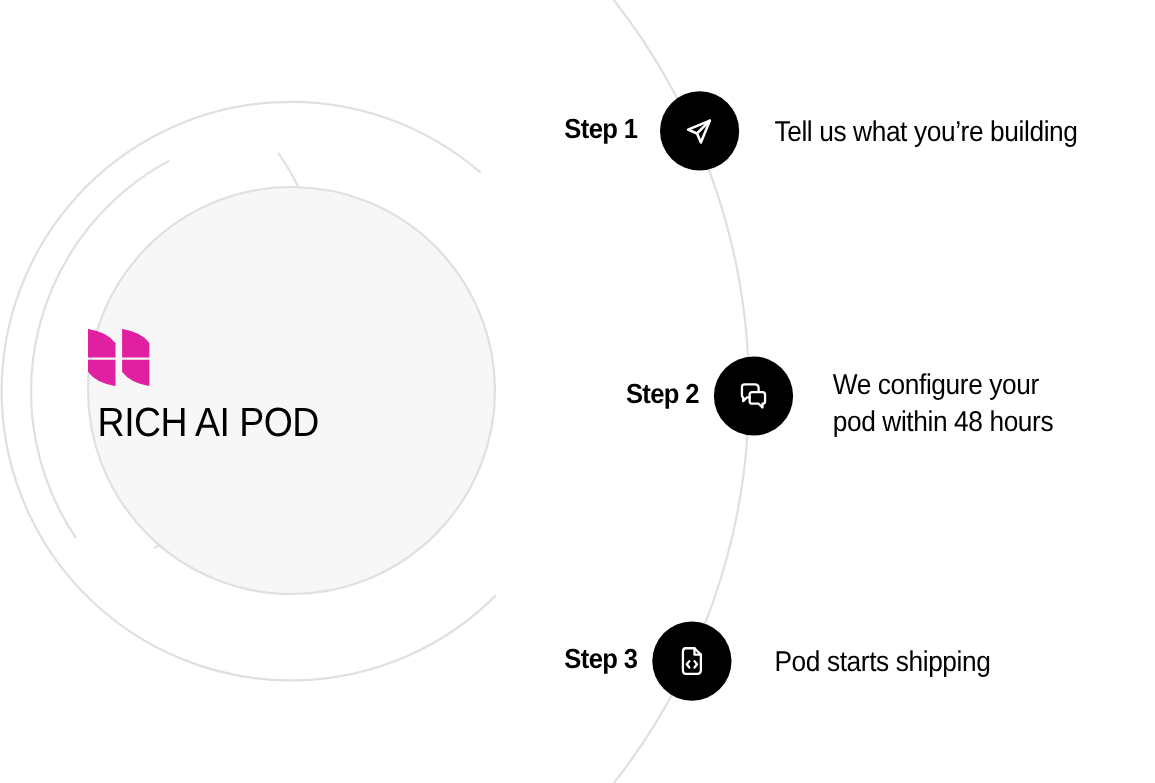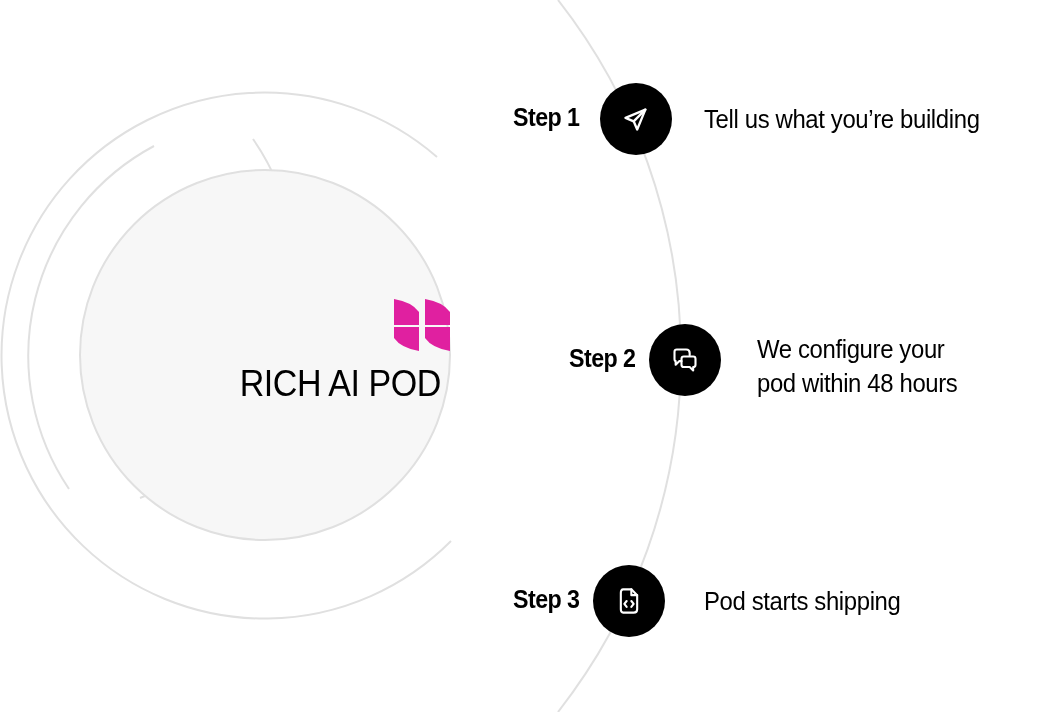--- a/index.html
+++ b/index.html
@@ -24,21 +24,21 @@
     }
     .hub {
       position: absolute;
       left: 80px;
       top: 170px;
       width: 370px;
       height: 370px;
       border-radius: 50%;
       display: flex;
       flex-direction: column;
-      align-items: flex-end;
+      align-items: flex-start;
       justify-content: center;
     }
     .hub-logo {
       width: 56px;
       height: 52px;
       margin-top: -6px;
     }
     .hub-title {
       margin-top: 12px;
       font-size: 37px;

